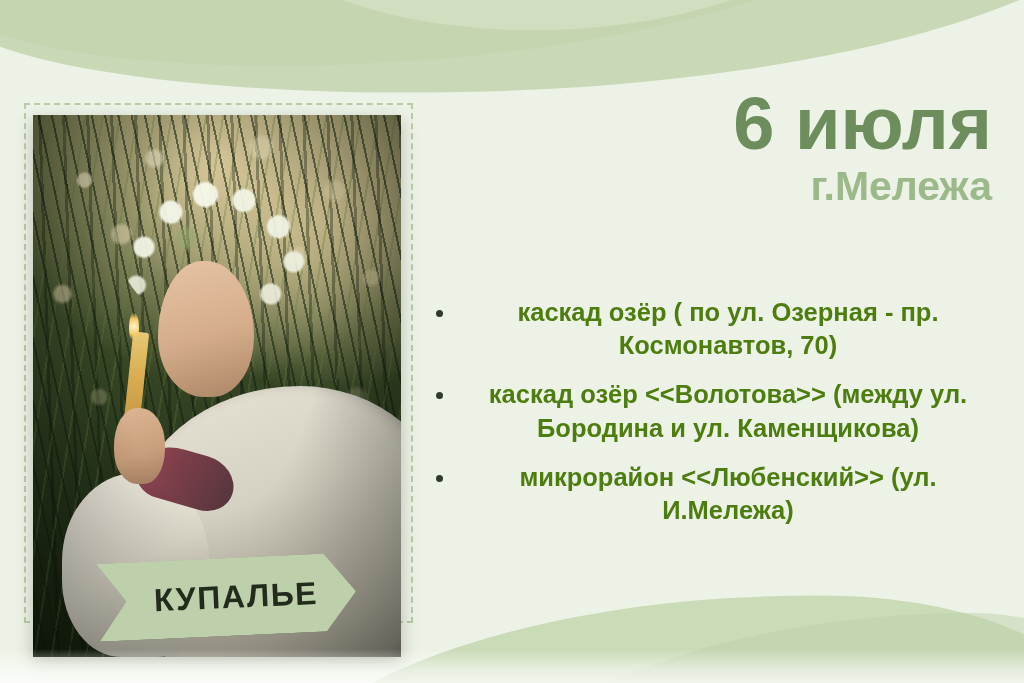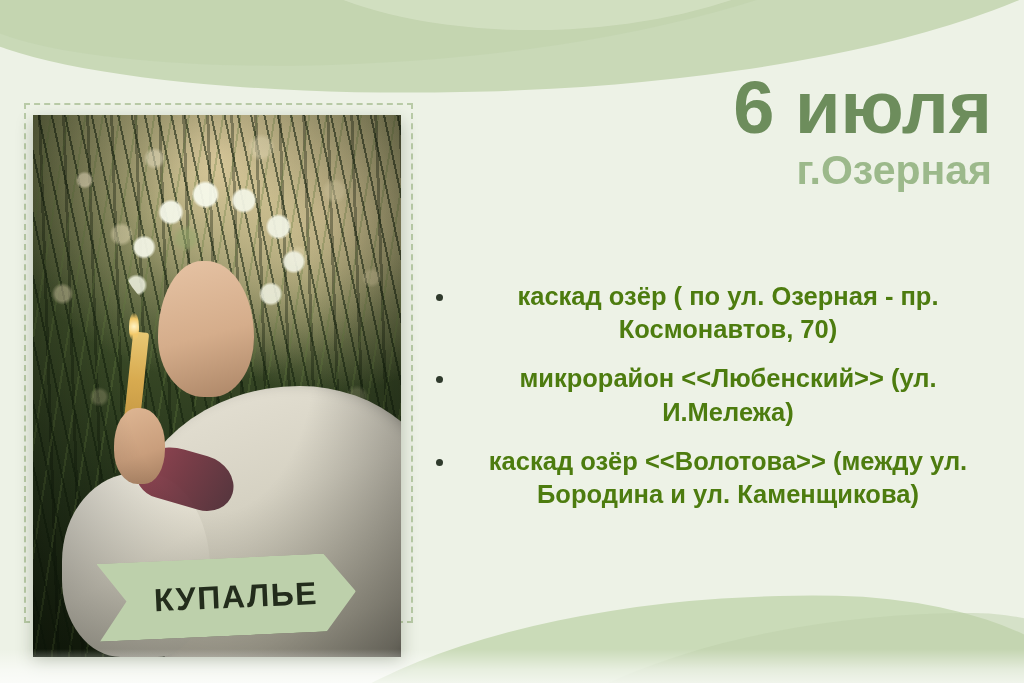--- a/index.html
+++ b/index.html
@@ -279,21 +279,21 @@
     letter-spacing: 1.5px;
     color: #232c1c;
     padding-left: 18px;
     white-space: nowrap;
   }
 
   
   .content {
     position: absolute;
     left: 430px;
-    top: 72px;
+    top: 88px;
     width: 576px;
     z-index: 6;
   }
   .headline {
     text-align: right;
     font-size: 74px;
     line-height: .96;
     font-weight: 700;
     color: #6d8d5c;
     letter-spacing: 0px;
@@ -365,32 +365,32 @@
       <div class="ph-vignette"></div>
     </div>
   </div>
 
   <div class="ribbon">
     <span class="ribbon-label">КУПАЛЬЕ</span>
   </div>
 
   <div class="content">
     <h1 class="headline">6 июля</h1>
-    <h2 class="subhead">г.Озерная</h2>
+    <h2 class="subhead">г.Мележа</h2>
 
     <ul class="bullets">
       <li class="bullet">
         <span class="bullet-dot"></span>
         <span class="bullet-text">каскад озёр ( по ул. Озерная - пр. Космонавтов, 70)</span>
       </li>
       <li class="bullet">
         <span class="bullet-dot"></span>
-        <span class="bullet-text">микрорайон &lt;&lt;Любенский&gt;&gt; (ул. И.Мележа)</span>
+        <span class="bullet-text">каскад озёр &lt;&lt;Волотова&gt;&gt; (между ул. Бородина и ул. Каменщикова)</span>
       </li>
       <li class="bullet">
         <span class="bullet-dot"></span>
-        <span class="bullet-text">каскад озёр &lt;&lt;Волотова&gt;&gt; (между ул. Бородина и ул. Каменщикова)</span>
+        <span class="bullet-text">микрорайон &lt;&lt;Любенский&gt;&gt; (ул. И.Мележа)</span>
       </li>
     </ul>
   </div>
 
   <div class="footer-strip"></div>
 </div>
 
 </body></html>

